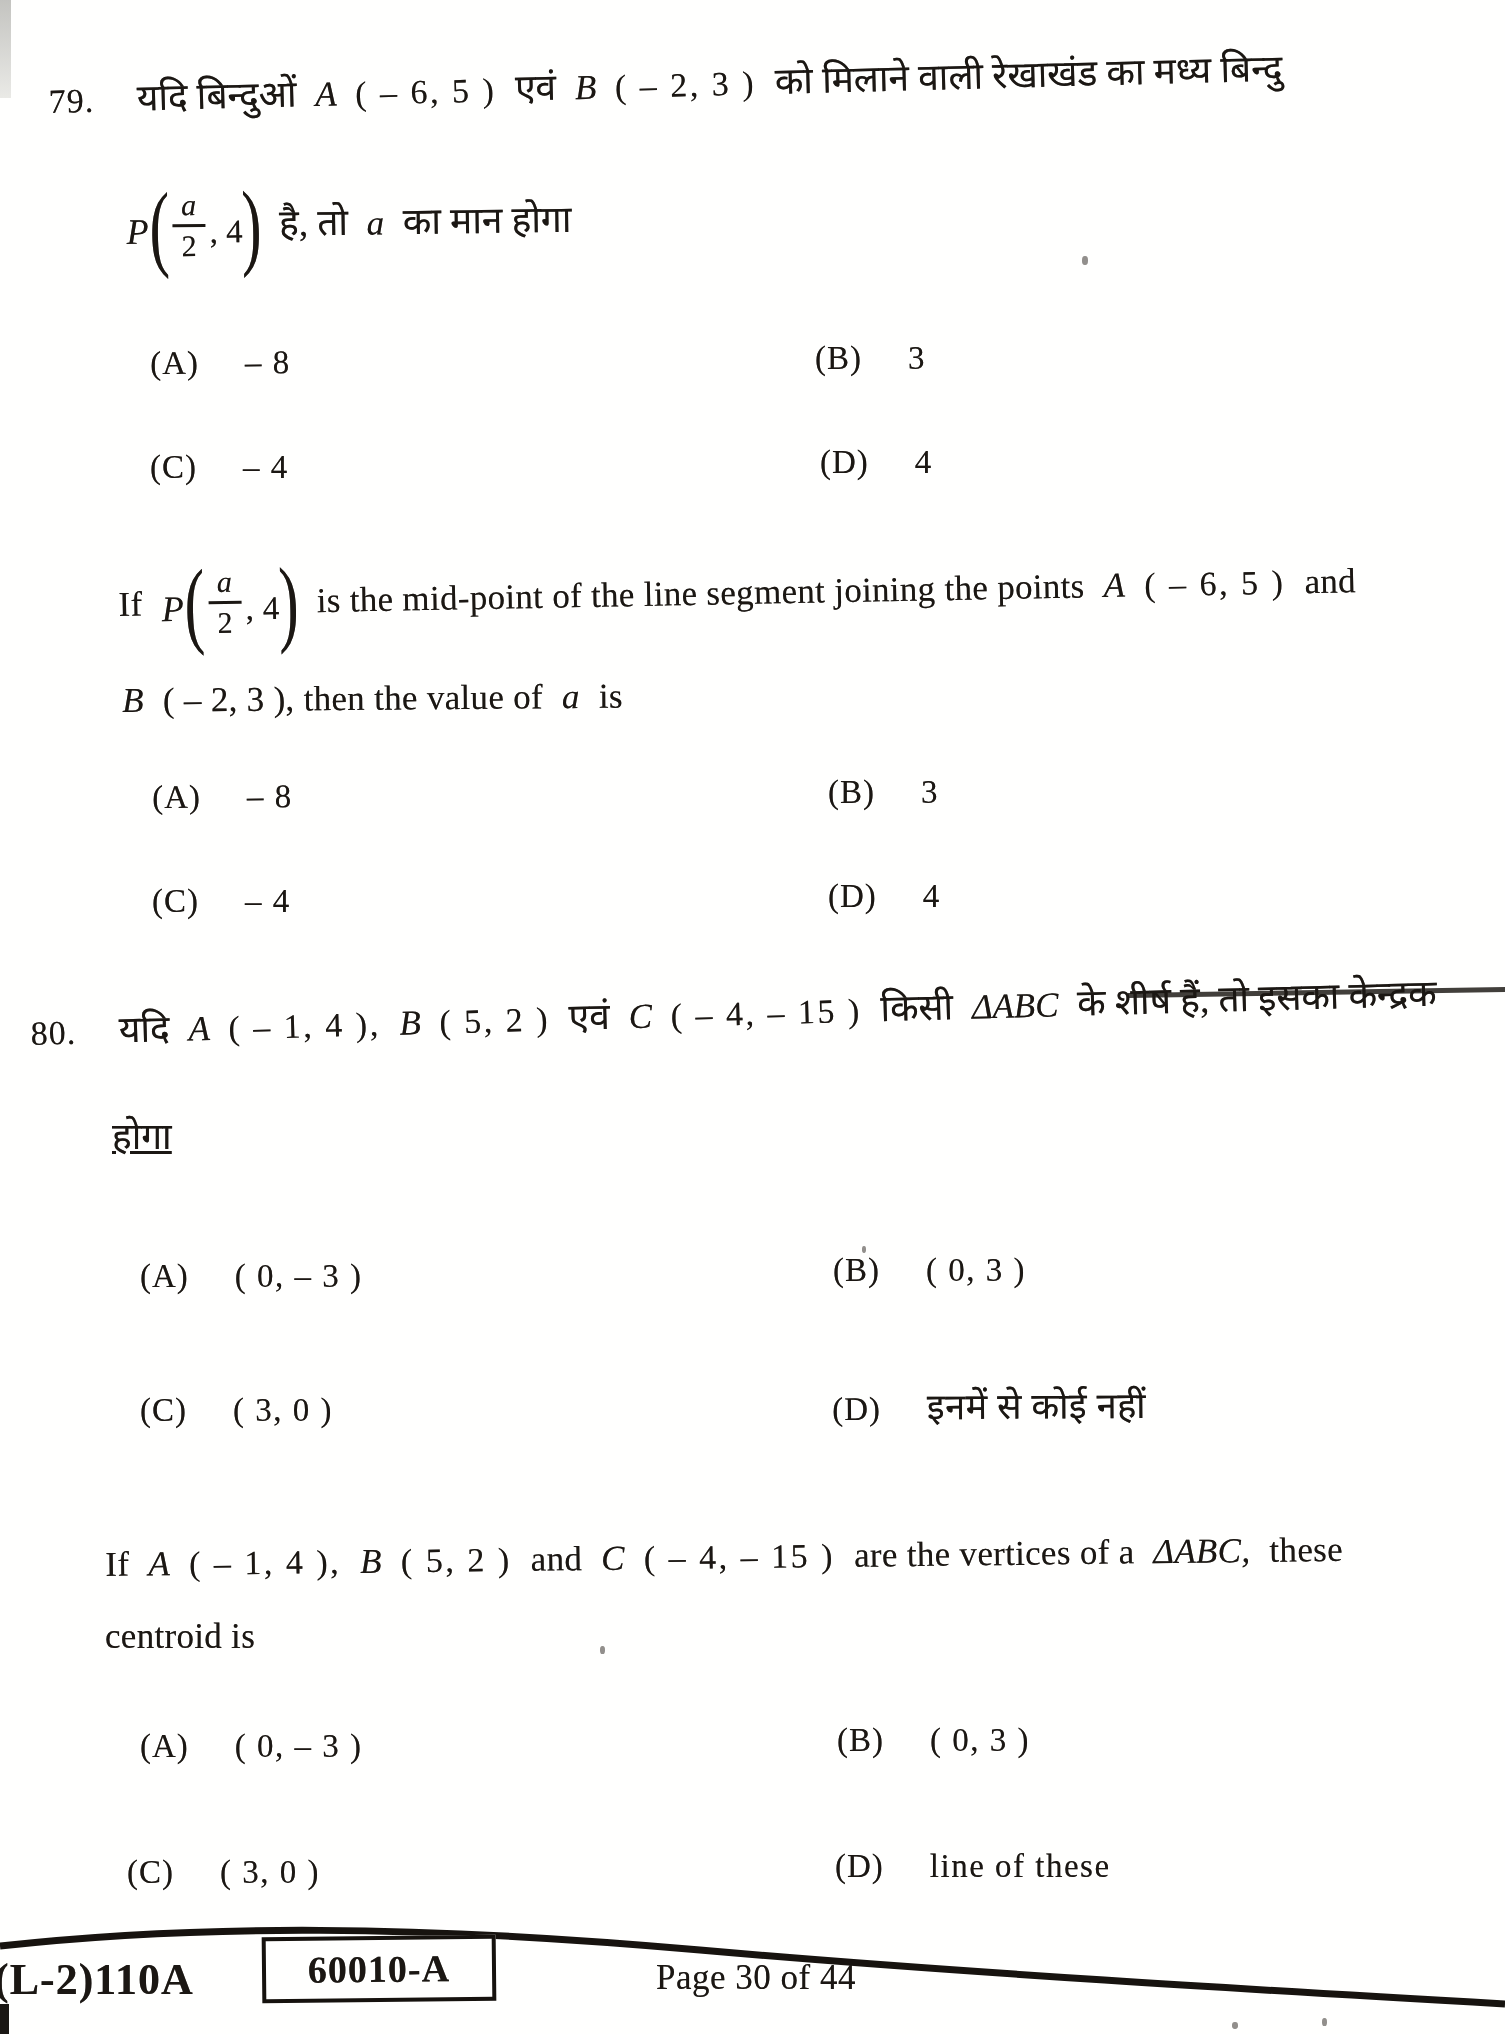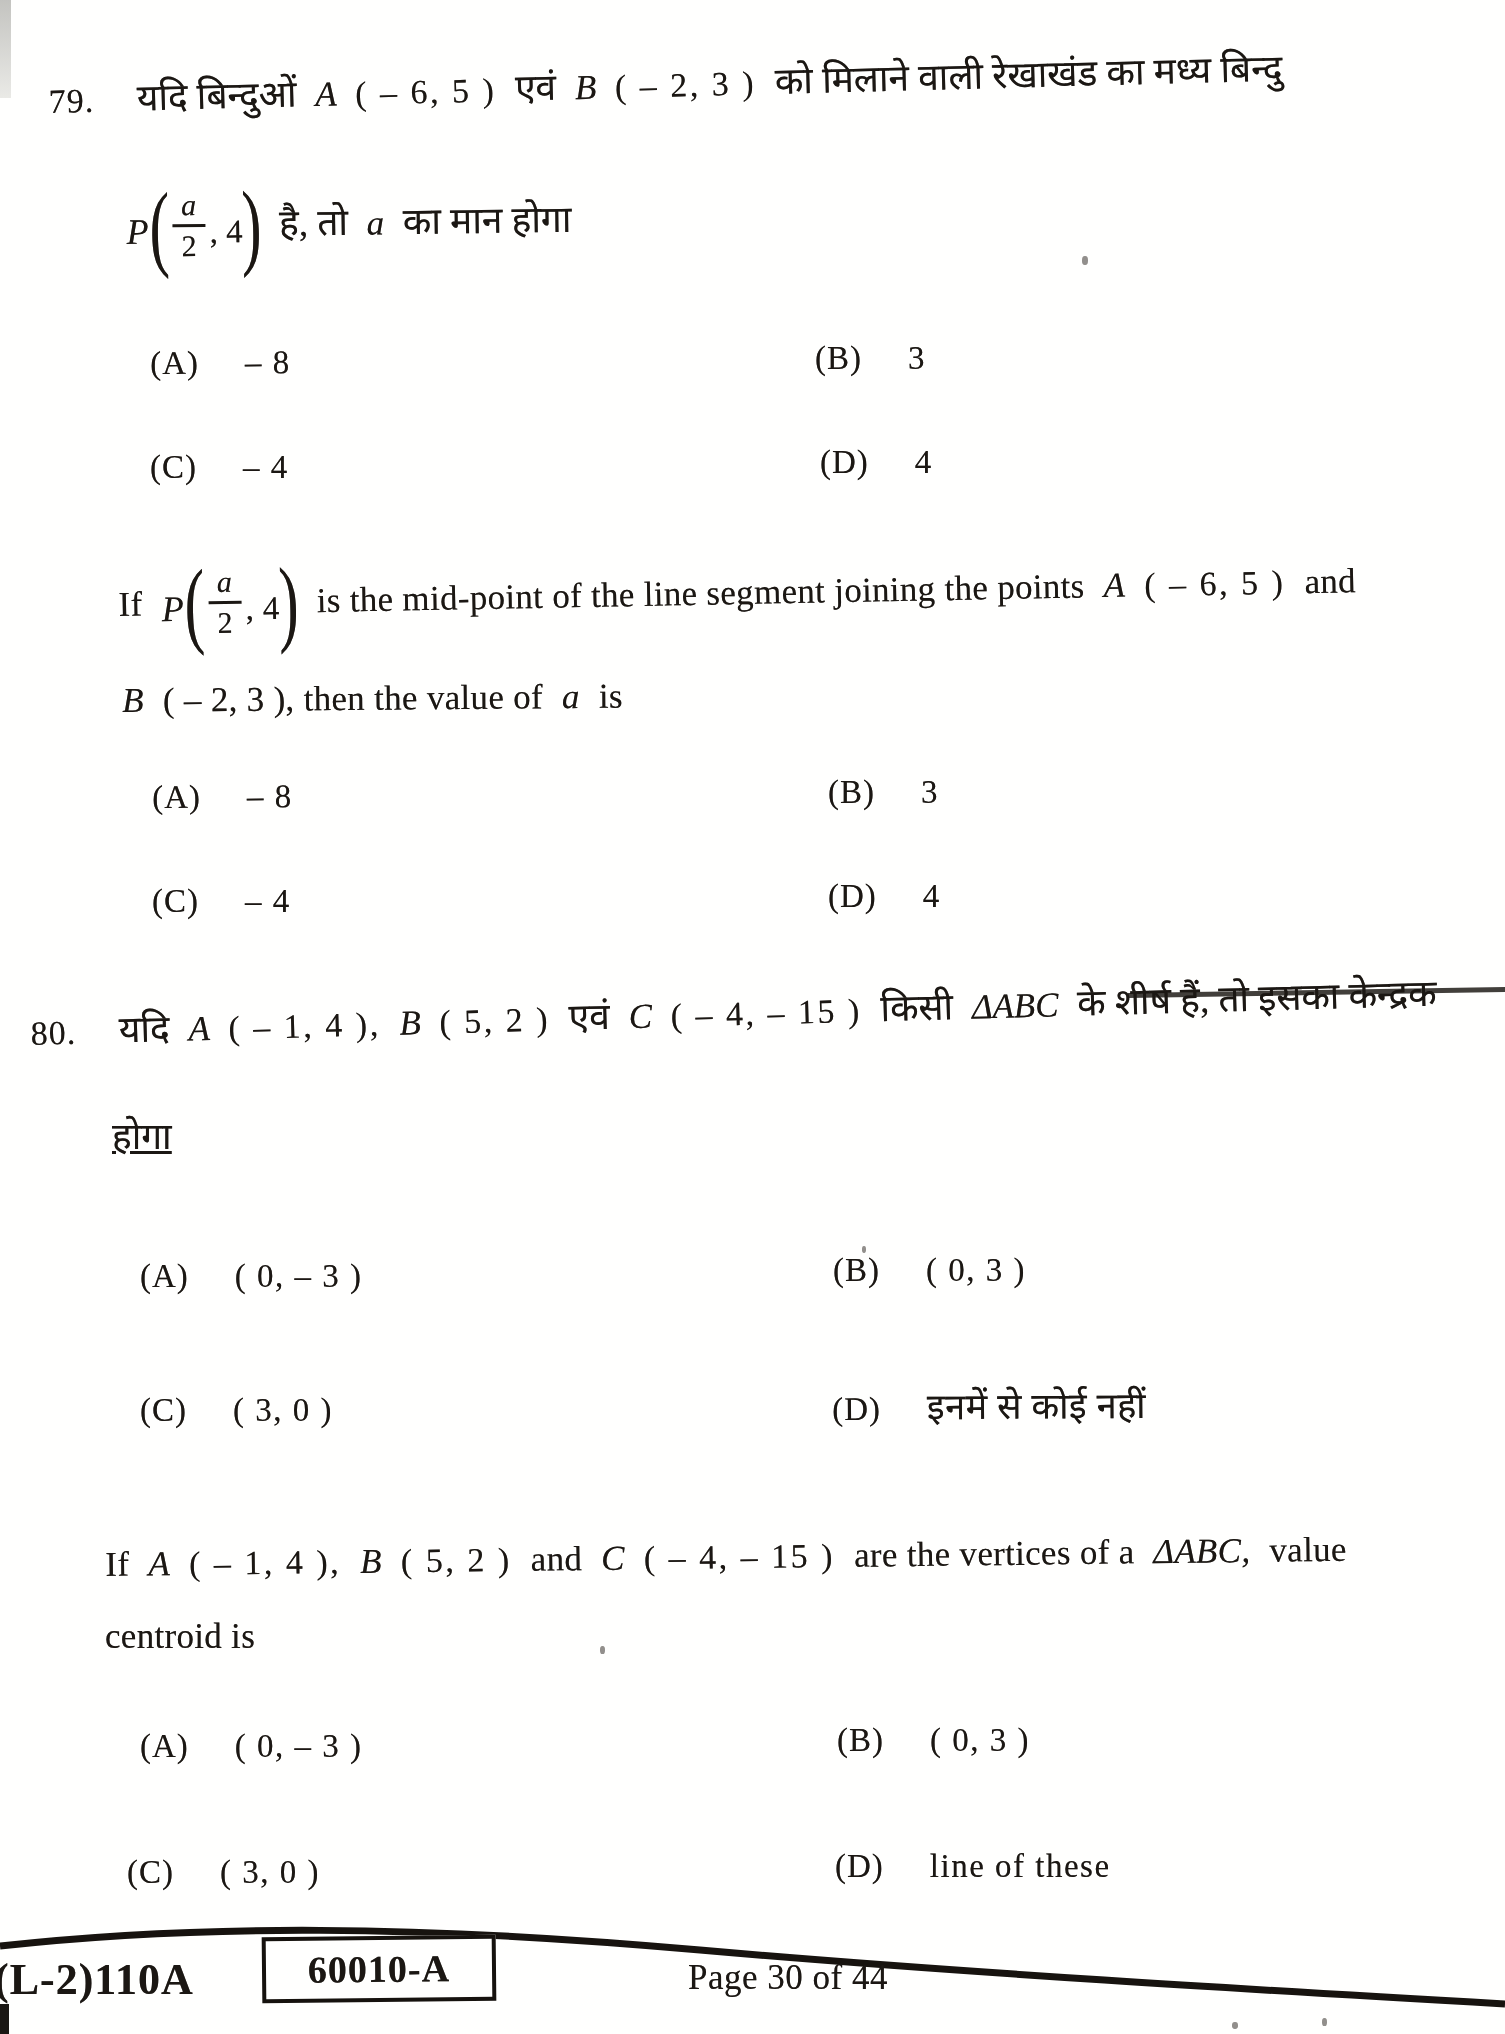--- a/index.html
+++ b/index.html
@@ -29,21 +29,21 @@
 
   
   .opt { position:absolute; display:flex; align-items:baseline; font-size:33px; white-space:nowrap; transform-origin:left top; }
   .olabel { margin-right:46px; letter-spacing:1px; }
   .oval { letter-spacing:1.5px; }
   .oval.hind { font-size:36px; letter-spacing:.5px; }
 
   
   .footer-left { position:absolute; left:-6px; top:1954px; font-size:44px; font-weight:bold; letter-spacing:1px; }
   .footer-box { position:absolute; left:262px; top:1936px; width:234px; height:66px; border:4px solid #16120e; display:flex; align-items:center; justify-content:center; font-size:38px; font-weight:bold; letter-spacing:1px; transform:rotate(-0.6deg); background:#fffffe; }
-  .footer-page { position:absolute; left:688px; top:1958px; font-size:35px; letter-spacing:.5px; }
+  .footer-page { position:absolute; left:656px; top:1958px; font-size:35px; letter-spacing:.5px; }
 
   .sep { position:absolute; left:0; top:1912px; }
   .fold-line { position:absolute; left:1128px; top:990px; width:380px; height:5px; background:#211d19; transform:rotate(-0.9deg); opacity:.85; }
   .edge-strip { position:absolute; left:0; top:0; width:11px; height:98px; background:linear-gradient(180deg,#b9b9b5,#e6e6e2); opacity:.85; }
   .corner-mark { position:absolute; left:0; top:2004px; width:9px; height:30px; background:#1a1714; }
   .speck { position:absolute; background:#4a453f; border-radius:45%; opacity:.6; }
 </style>
 </head>
 <body>
 
@@ -167,21 +167,21 @@
     <span>If</span>
     <span class="mi">A</span>
     <span class="co">( – 1, 4 ),</span>
     <span class="mi">B</span>
     <span class="co">( 5, 2 )</span>
     <span>and</span>
     <span class="mi">C</span>
     <span class="co">( – 4, – 15 )</span>
     <span>are the vertices of a</span>
     <span class="mi">ΔABC,</span>
-    <span>value</span>
+    <span>these</span>
   </div>
 
   <div class="line eng" style="left:105px; top:1612px;">
     <span>centroid is</span>
   </div>
 
   <div class="opt" style="left:140px; top:1728px;">
     <span class="olabel">(A)</span>
     <span class="oval">( 0, – 3 )</span>
   </div>

